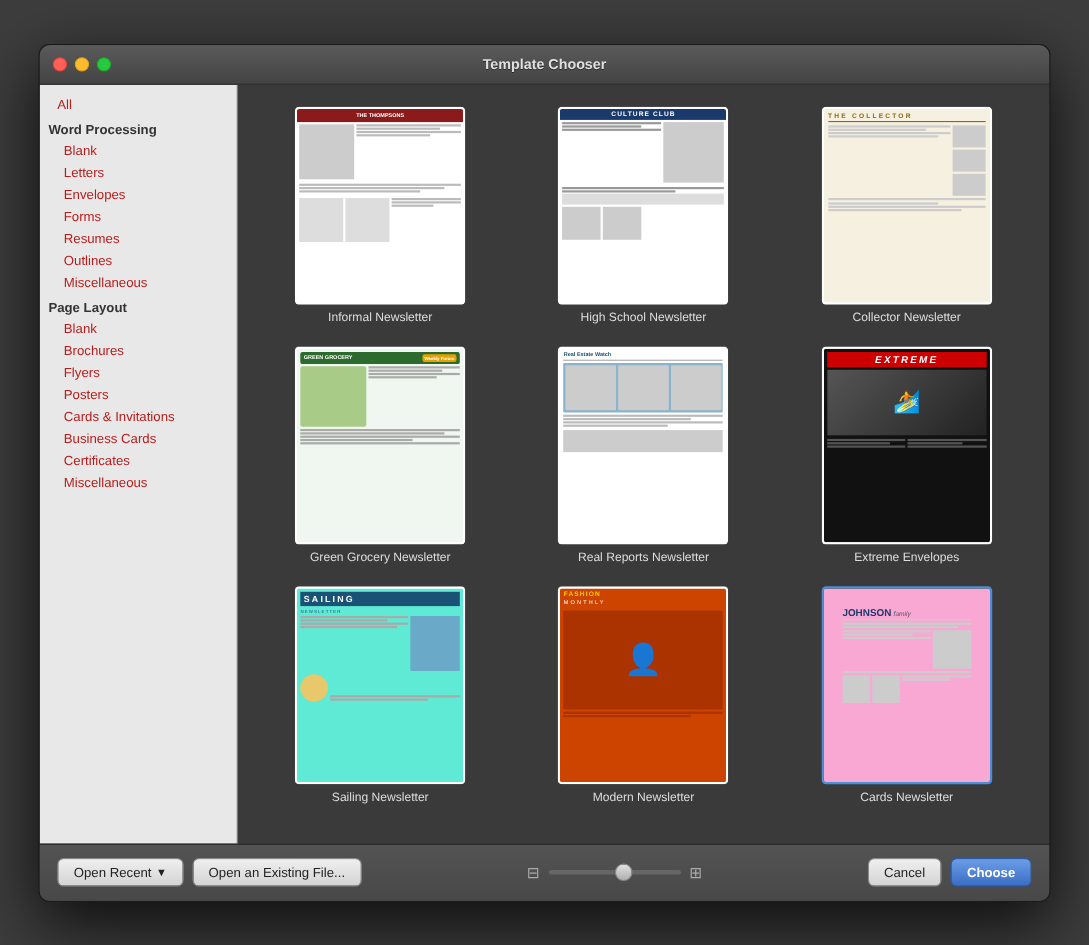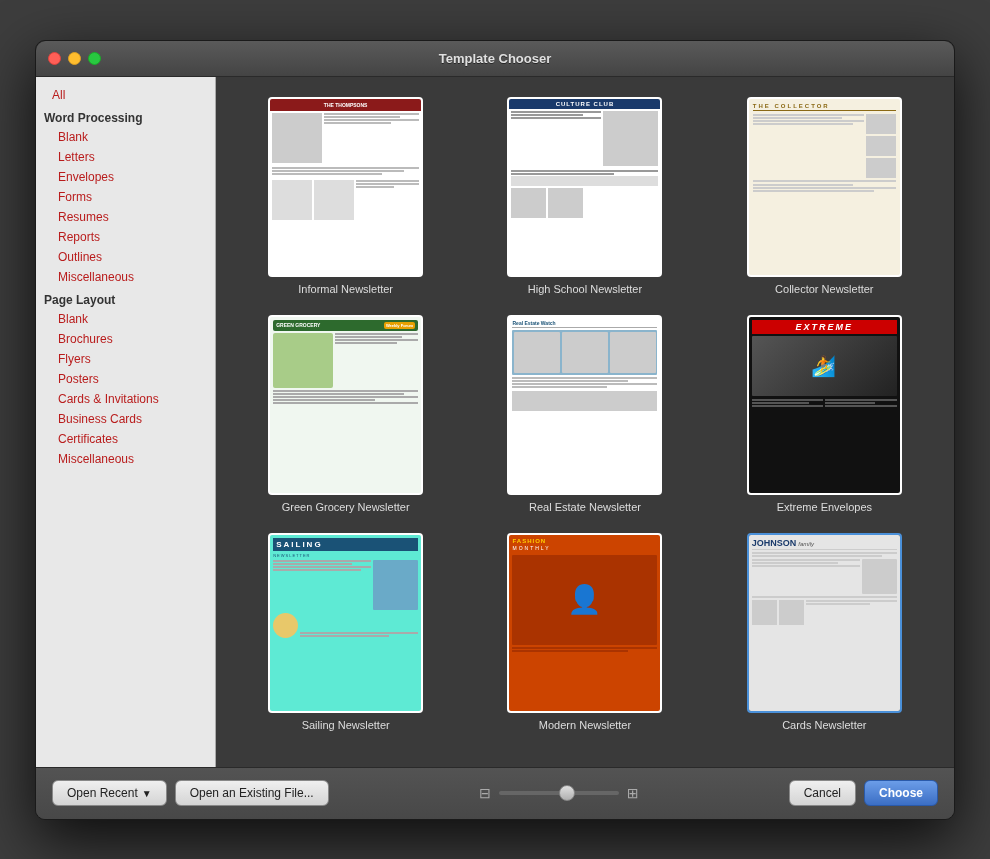--- a/index.html
+++ b/index.html
@@ -205,21 +205,20 @@
 
     <div class="sidebar">
 
     <div class="sidebar-item">All</div>
         <div class="sidebar-category">Word Processing</div>
         <div class="sidebar-item sub">Blank</div>
         <div class="sidebar-item sub">Letters</div>
         <div class="sidebar-item sub">Envelopes</div>
         <div class="sidebar-item sub">Forms</div>
         <div class="sidebar-item sub">Resumes</div>
-        <div class="sidebar-item sub">Reports</div>
         <div class="sidebar-item sub">Outlines</div>
         <div class="sidebar-item sub">Miscellaneous</div>
         <div class="sidebar-category">Page Layout</div>
         <div class="sidebar-item sub">Blank</div>
         <div class="sidebar-item sub">Brochures</div>
         <div class="sidebar-item sub">Flyers</div>
         <div class="sidebar-item sub">Posters</div>
         <div class="sidebar-item sub">Cards &amp; Invitations</div>
         <div class="sidebar-item sub">Business Cards</div>
         <div class="sidebar-item sub">Certificates</div>
@@ -340,21 +339,21 @@
             <div style="background:#ccc;flex:1;border-radius:1px;"></div>
             <div style="background:#ccc;flex:1;border-radius:1px;"></div>
           </div>
           <div style="height:2px;background:#bbb;margin-bottom:1px;"></div>
           <div style="height:2px;background:#bbb;margin-bottom:1px;width:80%;"></div>
           <div style="height:2px;background:#bbb;margin-bottom:1px;"></div>
           <div style="height:2px;background:#bbb;margin-bottom:1px;width:65%;"></div>
           <div style="background:#ccc;width:100%;height:20px;margin-top:3px;"></div>
         </div>
       </div>
-            <div class="template-label">Real Estate Newsletter</div>
+            <div class="template-label">Real Reports Newsletter</div>
           </div>
           <div class="template-item">
             <div class="template-thumb">
         <div style="background:#111;padding:3px;height:100%;">
           <div style="background:#cc0000;color:white;font-size:9px;font-weight:bold;padding:2px;text-align:center;font-style:italic;letter-spacing:2px;margin-bottom:2px;">EXTREME</div>
           <div style="background:#333;width:100%;height:60px;margin-bottom:3px;border-radius:1px;overflow:hidden;">
             <div style="background:linear-gradient(135deg,#555 0%,#222 100%);width:100%;height:100%;display:flex;align-items:center;justify-content:center;">
               <div style="color:#888;font-size:20px;">🏄</div>
             </div>
           </div>
@@ -408,21 +407,21 @@
             <div style="color:#cc6644;font-size:28px;">👤</div>
           </div>
           <div style="height:2px;background:#aa3300;margin:2px 0 1px;"></div>
           <div style="height:2px;background:#aa3300;margin-bottom:1px;width:80%;"></div>
         </div>
       </div>
             <div class="template-label">Modern Newsletter</div>
           </div>
           <div class="template-item selected">
             <div class="template-thumb">
-        <div style="background:#e5e5e5;padding:3px;height:100%;">
+        <div style="background:#f9a8d4;padding:17px;height:100%;">
           <div style="display:flex;align-items:baseline;gap:2px;border-bottom:1px solid #ccc;padding-bottom:1px;margin-bottom:2px;">
             <span style="font-size:9px;font-weight:bold;color:#1a3a6b;">JOHNSON</span>
             <span style="font-size:6px;color:#555;font-style:italic;">family</span>
           </div>
           <div style="height:2px;background:#ccc;margin-bottom:1px;"></div>
           <div style="height:2px;background:#ccc;margin-bottom:1px;width:90%;"></div>
           <div style="display:flex;gap:2px;margin-top:2px;">
             <div style="flex:1;">
               <div style="height:2px;background:#ccc;margin-bottom:1px;"></div>
               <div style="height:2px;background:#ccc;margin-bottom:1px;width:80%;"></div>

